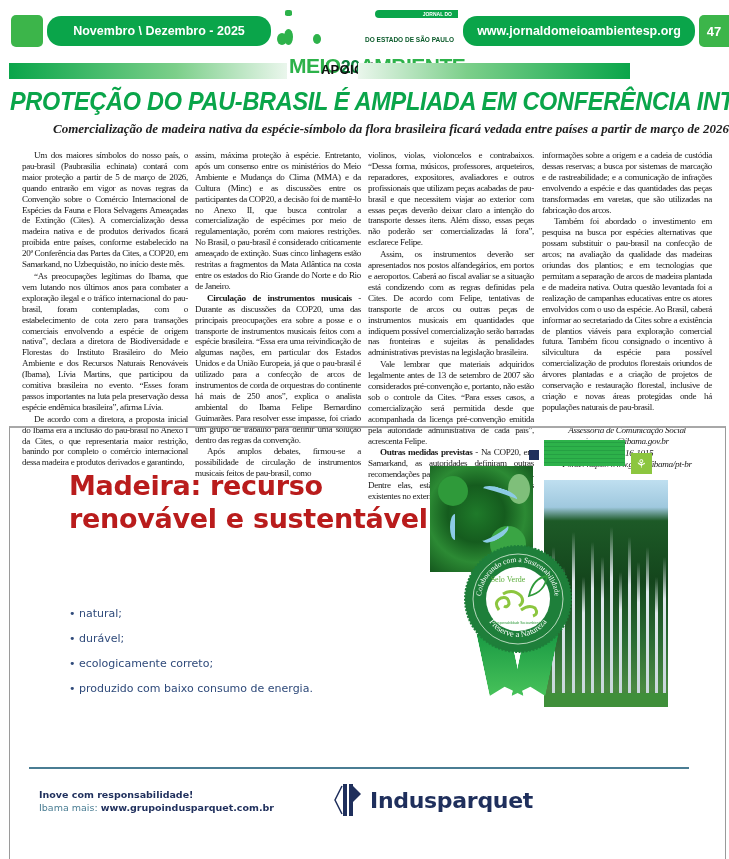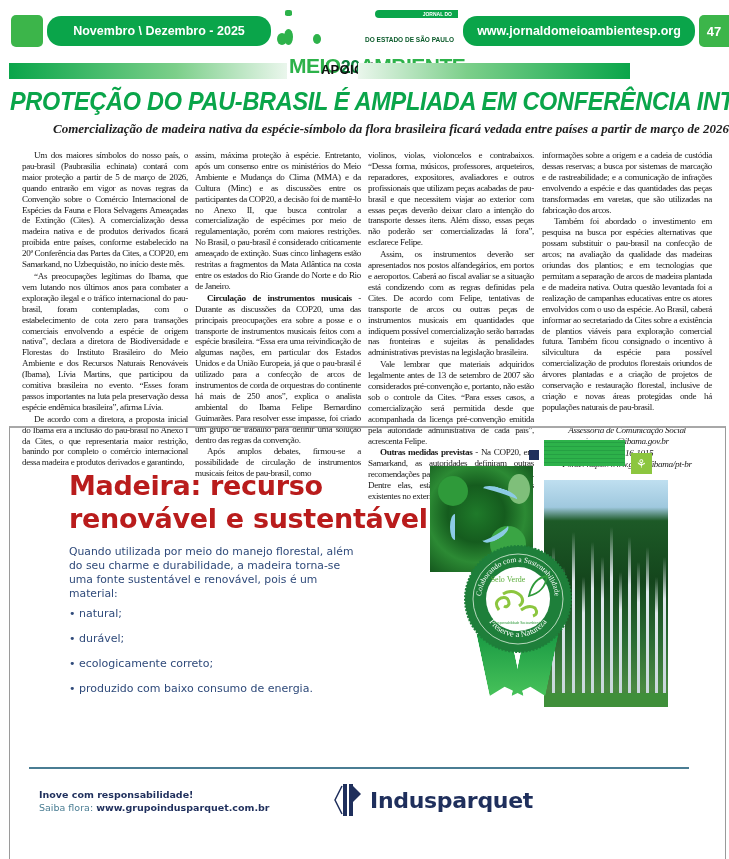--- a/index.html
+++ b/index.html
@@ -148,21 +148,20 @@
       <div>Fonte: https://www.gov.br/ibama/pt-br</div>
     </div>
   </div>
 </article>
 
 <section class="ad">
   <div class="ad-title">
     <div>Madeira: recurso</div>
     <div>renovável e sustentável!</div>
   </div>
-  <p class="ad-body">Quando utilizada por meio do manejo florestal, além do seu charme e durabilidade, a madeira torna-se uma fonte sustentável e renovável, pois é um material:</p>
   <ul class="ad-list">
     <li>natural;</li>
     <li>durável;</li>
     <li>ecologicamente correto;</li>
     <li>produzido com baixo consumo de energia.</li>
   </ul>
 
   <div style="position:absolute; top:0; left:418px; width:260px; height:300px;">
     <div class="sq-navy"></div>
     <div class="img-wood"></div>
@@ -214,21 +213,21 @@
       <path d="M 40 50 q 10 -6 18 2 q 4 6 -2 10" fill="none" stroke="#8cc63f" stroke-width="3"></path>
       <text x="55" y="80" text-anchor="middle" font-family="Liberation Sans, sans-serif" font-size="3.2" fill="#2f9a3a">Responsabilidade Socioambiental</text>
     </svg>
   </div>
 
   <div class="ad-rule" style="width:458px;"></div>
   <div style="position:absolute; top:339px; left:477px; width:202px; height:2px; background:#4a7d93;"></div>
 
   <div class="ad-foot-1">Inove com responsabilidade!</div>
   <div class="ad-foot-2">
-    <span>Saiba flora:</span>
+    <span>Ibama mais:</span>
     <b>www.grupoindusparquet.com.br</b>
   </div>
 
   <div class="brand">
     <svg class="brand-mark" viewBox="0 0 28 36">
       <path d="M 8 4 L 1 18 L 8 32" fill="none" stroke="#1f2f5c" stroke-width="1.5"></path>
       <rect x="9" y="2" width="4" height="32" fill="#1f2f5c"></rect>
       <rect x="15" y="2" width="4" height="32" fill="#1f2f5c"></rect>
       <path d="M 19 4 L 27 12 L 19 20 Z" fill="#1f2f5c"></path>
     </svg>

